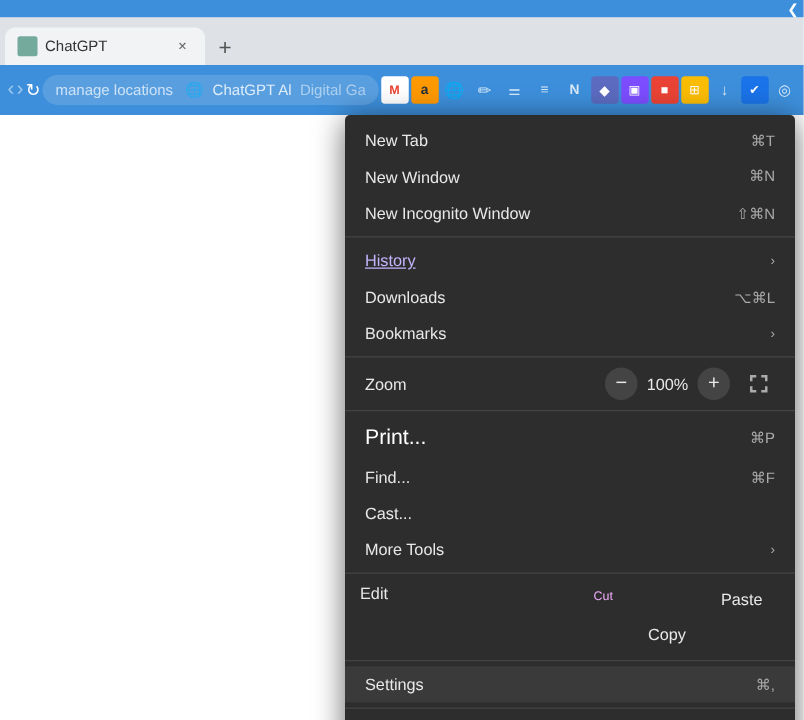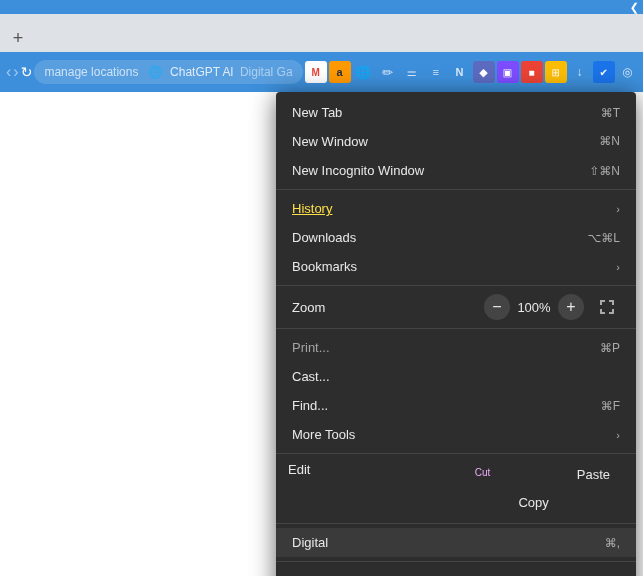--- a/index.html
+++ b/index.html
@@ -24,20 +24,25 @@
     }
   </style>
 </head>
 <body>
 
 <div class="chrome-top-bar">
   <span style="color:white;font-size:11px;cursor:pointer;">❮</span>
 </div>
 
 <div style="height:38px;background:#dee1e6;display:flex;align-items:flex-end;padding-left:4px;gap:2px;">
+  <div style="height:30px;background:#f1f3f4;border-radius:8px 8px 0 0;display:flex;align-items:center;padding:0 10px;gap:6px;min-width:160px;">
+    <div style="width:16px;height:16px;border-radius:2px;background:#74aa9c;flex-shrink:0;"></div>
+    <span style="font-size:12px;color:#333;overflow:hidden;white-space:nowrap;max-width:100px;">ChatGPT</span>
+    <div style="width:16px;height:16px;border-radius:50%;display:flex;align-items:center;justify-content:center;font-size:9px;color:#666;cursor:pointer;margin-left:auto;">✕</div>
+  </div>
   <div style="width:28px;height:28px;display:flex;align-items:center;justify-content:center;border-radius:50%;cursor:pointer;font-size:18px;color:#555;">+</div>
 </div>
 
 <div style="height:40px;background:#3d8fdb;display:flex;align-items:center;padding:0 6px;gap:2px;">
 
   <div style="width:24px;height:24px;display:flex;align-items:center;justify-content:center;border-radius:50%;cursor:pointer;color:rgba(255,255,255,0.5);font-size:16px;">‹</div>
   <div style="width:24px;height:24px;display:flex;align-items:center;justify-content:center;border-radius:50%;cursor:pointer;color:rgba(255,255,255,0.5);font-size:16px;">›</div>
   <div style="width:24px;height:24px;display:flex;align-items:center;justify-content:center;border-radius:50%;cursor:pointer;color:white;font-size:14px;">↻</div>
 
   <div style="flex:1;height:24px;background:rgba(255,255,255,0.15);border-radius:14px;display:flex;align-items:center;padding:0 10px;gap:6px;cursor:text;">
@@ -86,21 +91,21 @@
     </div>
 
     <div style="display:flex;align-items:center;padding:7px 16px;cursor:pointer;">
       <span style="flex:1;font-size:13px;color:#e8e8e8;">New Incognito Window</span>
       <span style="font-size:12px;color:#aaa;">⇧⌘N</span>
     </div>
 
     <div style="height:1px;background:#444;margin:4px 0;"></div>
 
     <div style="display:flex;align-items:center;padding:7px 16px;cursor:pointer;">
-      <span style="flex:1;font-size:13px;color:#fde047;text-decoration:underline;">History</span>
+      <span style="flex:1;font-size:13px;color:#c4b5fd;text-decoration:underline;">History</span>
       <span style="font-size:11px;color:#aaa;">›</span>
     </div>
 
     <div style="display:flex;align-items:center;padding:7px 16px;cursor:pointer;">
       <span style="flex:1;font-size:13px;color:#e8e8e8;">Downloads</span>
       <span style="font-size:12px;color:#aaa;">⌥⌘L</span>
     </div>
 
     <div style="display:flex;align-items:center;padding:7px 16px;cursor:pointer;">
       <span style="flex:1;font-size:13px;color:#e8e8e8;">Bookmarks</span>
@@ -121,31 +126,31 @@
       <div style="width:26px;height:26px;display:flex;align-items:center;justify-content:center;cursor:pointer;margin-left:4px;">
         <svg width="18" height="18" viewBox="0 0 18 18" fill="none">
           <path d="M2 2h5v2H4v3H2V2zM11 2h5v5h-2V4h-3V2zM2 11h2v3h3v2H2v-5zM16 11v5h-5v-2h3v-3h2z" fill="#aaa"></path>
         </svg>
       </div>
     </div>
 
     <div style="height:1px;background:#444;margin:4px 0;"></div>
 
     <div style="display:flex;align-items:center;padding:7px 16px;cursor:pointer;">
-      <span style="flex:1;font-size:13px;color:#a3a3a3;">Print...</span>
+      <span style="flex:1;font-size:17px;color:#ffffff;">Print...</span>
       <span style="font-size:12px;color:#aaa;">⌘P</span>
-    </div>
-
-    <div style="display:flex;align-items:center;padding:7px 16px;cursor:pointer;">
-      <span style="flex:1;font-size:13px;color:#e8e8e8;">Cast...</span>
     </div>
 
     <div style="display:flex;align-items:center;padding:7px 16px;cursor:pointer;">
       <span style="flex:1;font-size:13px;color:#e8e8e8;">Find...</span>
       <span style="font-size:12px;color:#aaa;">⌘F</span>
+    </div>
+
+    <div style="display:flex;align-items:center;padding:7px 16px;cursor:pointer;">
+      <span style="flex:1;font-size:13px;color:#e8e8e8;">Cast...</span>
     </div>
 
     <div style="display:flex;align-items:center;padding:7px 16px;cursor:pointer;">
       <span style="flex:1;font-size:13px;color:#e8e8e8;">More Tools</span>
       <span style="font-size:11px;color:#aaa;">›</span>
     </div>
 
     <div style="height:1px;background:#444;margin:4px 0;"></div>
 
     <div style="display:flex;align-items:flex-start;padding:4px 12px;gap:0;">
@@ -157,21 +162,21 @@
         <span>Copy</span>
       </div>
       <div style="padding:5px 14px;font-size:13px;color:#e8e8e8;cursor:pointer;background:transparent;border:none;border-radius:3px;">
         <span>Paste</span>
       </div>
     </div>
 
     <div style="height:1px;background:#444;margin:4px 0;"></div>
 
     <div style="display:flex;align-items:center;padding:7px 16px;cursor:pointer;background:#3a3a3a;">
-      <span style="flex:1;font-size:13px;color:#e8e8e8;">Digital</span>
+      <span style="flex:1;font-size:13px;color:#e8e8e8;">Settings</span>
       <span style="font-size:12px;color:#aaa;">⌘,</span>
     </div>
 
     <div style="height:1px;background:#444;margin:4px 0;"></div>
 
     <div style="display:flex;align-items:center;padding:7px 16px;cursor:pointer;">
       <span style="flex:1;font-size:13px;color:#e8e8e8;">Tools</span>
       <span style="font-size:11px;color:#aaa;">›</span>
     </div>
 

